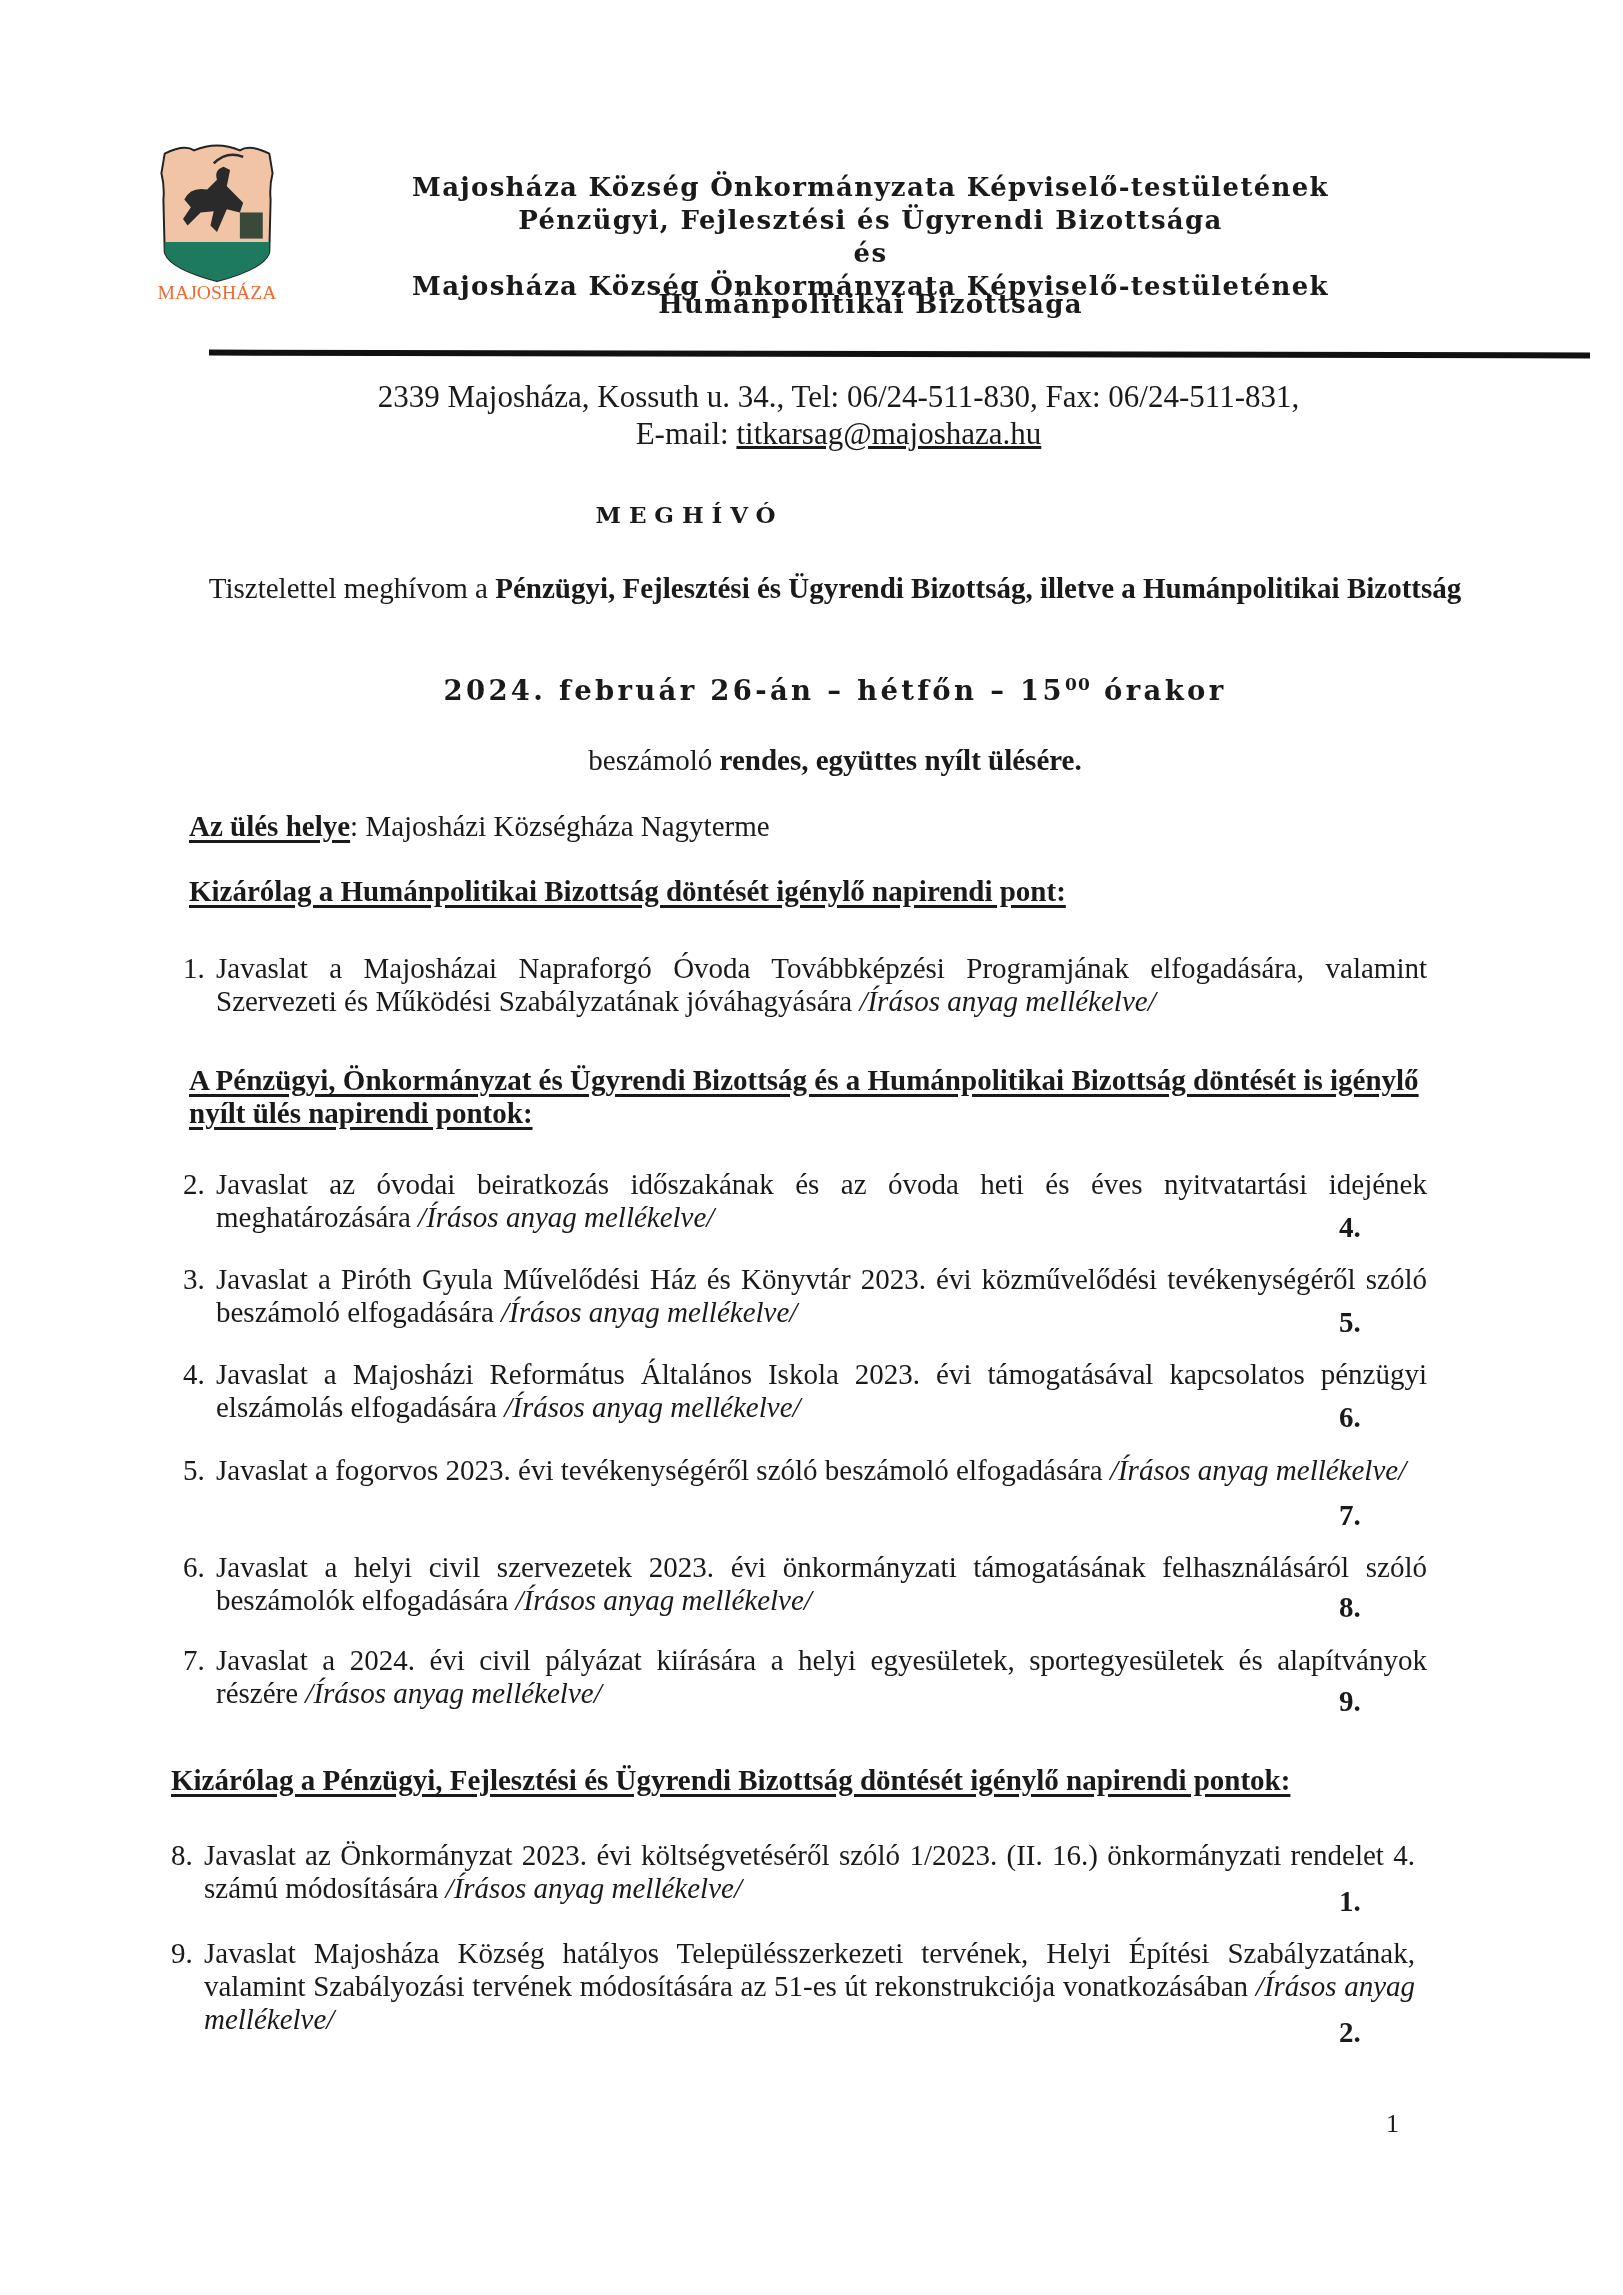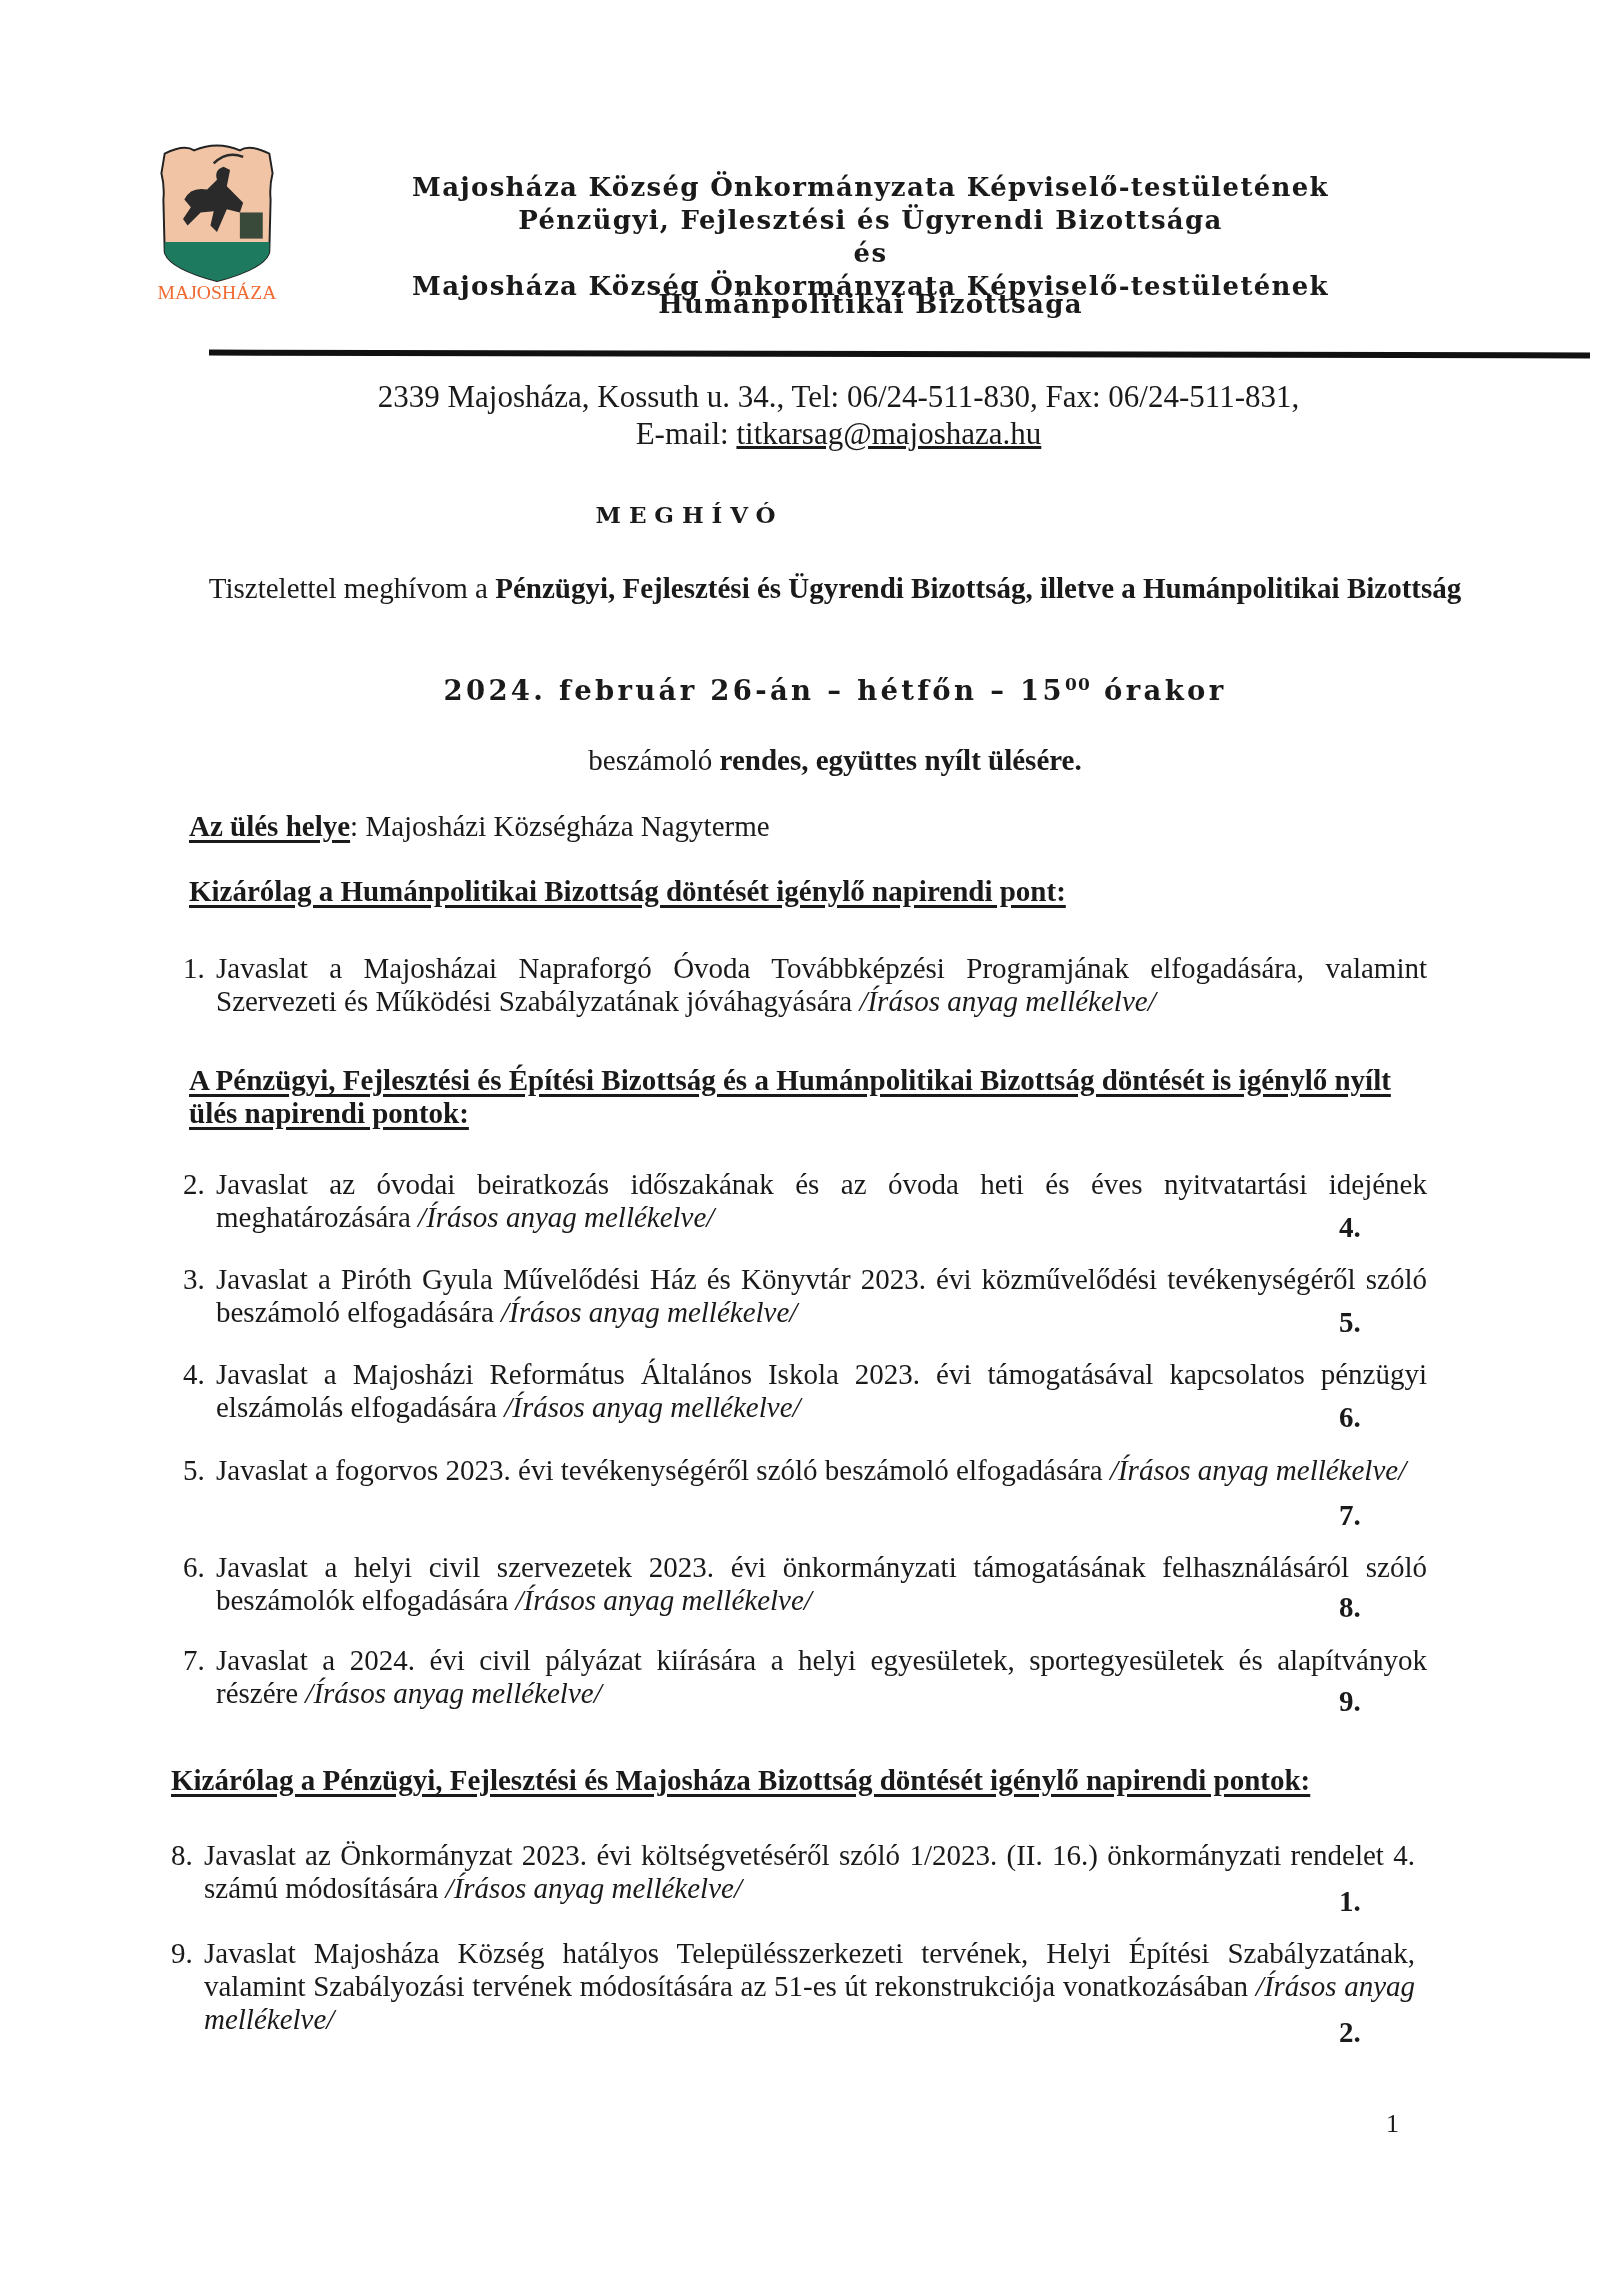--- a/index.html
+++ b/index.html
@@ -73,21 +73,21 @@
 
 <div class="abs para" style="left:189px; top:875px; width:1244px;">
   <span class="u">Kizárólag a Humánpolitikai Bizottság döntését igénylő napirendi pont:</span>
 </div>
 <div class="abs item" style="top:952px;">
   <span class="num">1.</span>
   <span class="txt"><span>Javaslat a Majosházai Napraforgó Óvoda Továbbképzési Programjának elfogadására, valamint Szervezeti és Működési Szabályzatának jóváhagyására </span><span class="att">/Írásos anyag mellékelve/</span></span>
 </div>
 
 <div class="abs para" style="left:189px; top:1064px; width:1244px;">
-  <span class="u">A Pénzügyi, Fejlesztési és Építési Bizottság és a Humánpolitikai Bizottság döntését is igénylő nyílt ülés napirendi pontok:</span>
+  <span class="u">A Pénzügyi, Önkormányzat és Ügyrendi Bizottság és a Humánpolitikai Bizottság döntését is igénylő nyílt ülés napirendi pontok:</span>
 </div>
 
 <div class="abs item" style="top:1168px;">
   <span class="num">2.</span>
   <span class="txt"><span>Javaslat az óvodai beiratkozás időszakának és az óvoda heti és éves nyitvatartási idejének meghatározására </span><span class="att">/Írásos anyag mellékelve/</span></span>
 </div>
 <div class="abs pageref" style="left:1339px; top:1211px;">4.</div>
 
 <div class="abs item" style="top:1263px;">
   <span class="num">3.</span>
@@ -113,21 +113,21 @@
 </div>
 <div class="abs pageref" style="left:1339px; top:1591px;">8.</div>
 
 <div class="abs item" style="top:1644px;">
   <span class="num">7.</span>
   <span class="txt"><span>Javaslat a 2024. évi civil pályázat kiírására a helyi egyesületek, sportegyesületek és alapítványok részére </span><span class="att">/Írásos anyag mellékelve/</span></span>
 </div>
 <div class="abs pageref" style="left:1339px; top:1685px;">9.</div>
 
 <div class="abs para" style="left:171px; top:1764px; width:1244px;">
-  <span class="u">Kizárólag a Pénzügyi, Fejlesztési és Majosháza Bizottság döntését igénylő napirendi pontok:</span>
+  <span class="u">Kizárólag a Pénzügyi, Fejlesztési és Ügyrendi Bizottság döntését igénylő napirendi pontok:</span>
 </div>
 
 <div class="abs item" style="left:171px; top:1839px;">
   <span class="num">8.</span>
   <span class="txt"><span>Javaslat az Önkormányzat 2023. évi költségvetéséről szóló 1/2023. (II. 16.) önkormányzati rendelet 4. számú módosítására </span><span class="att">/Írásos anyag mellékelve/</span></span>
 </div>
 <div class="abs pageref" style="left:1339px; top:1885px;">1.</div>
 
 <div class="abs item" style="left:171px; top:1937px;">
   <span class="num">9.</span>

